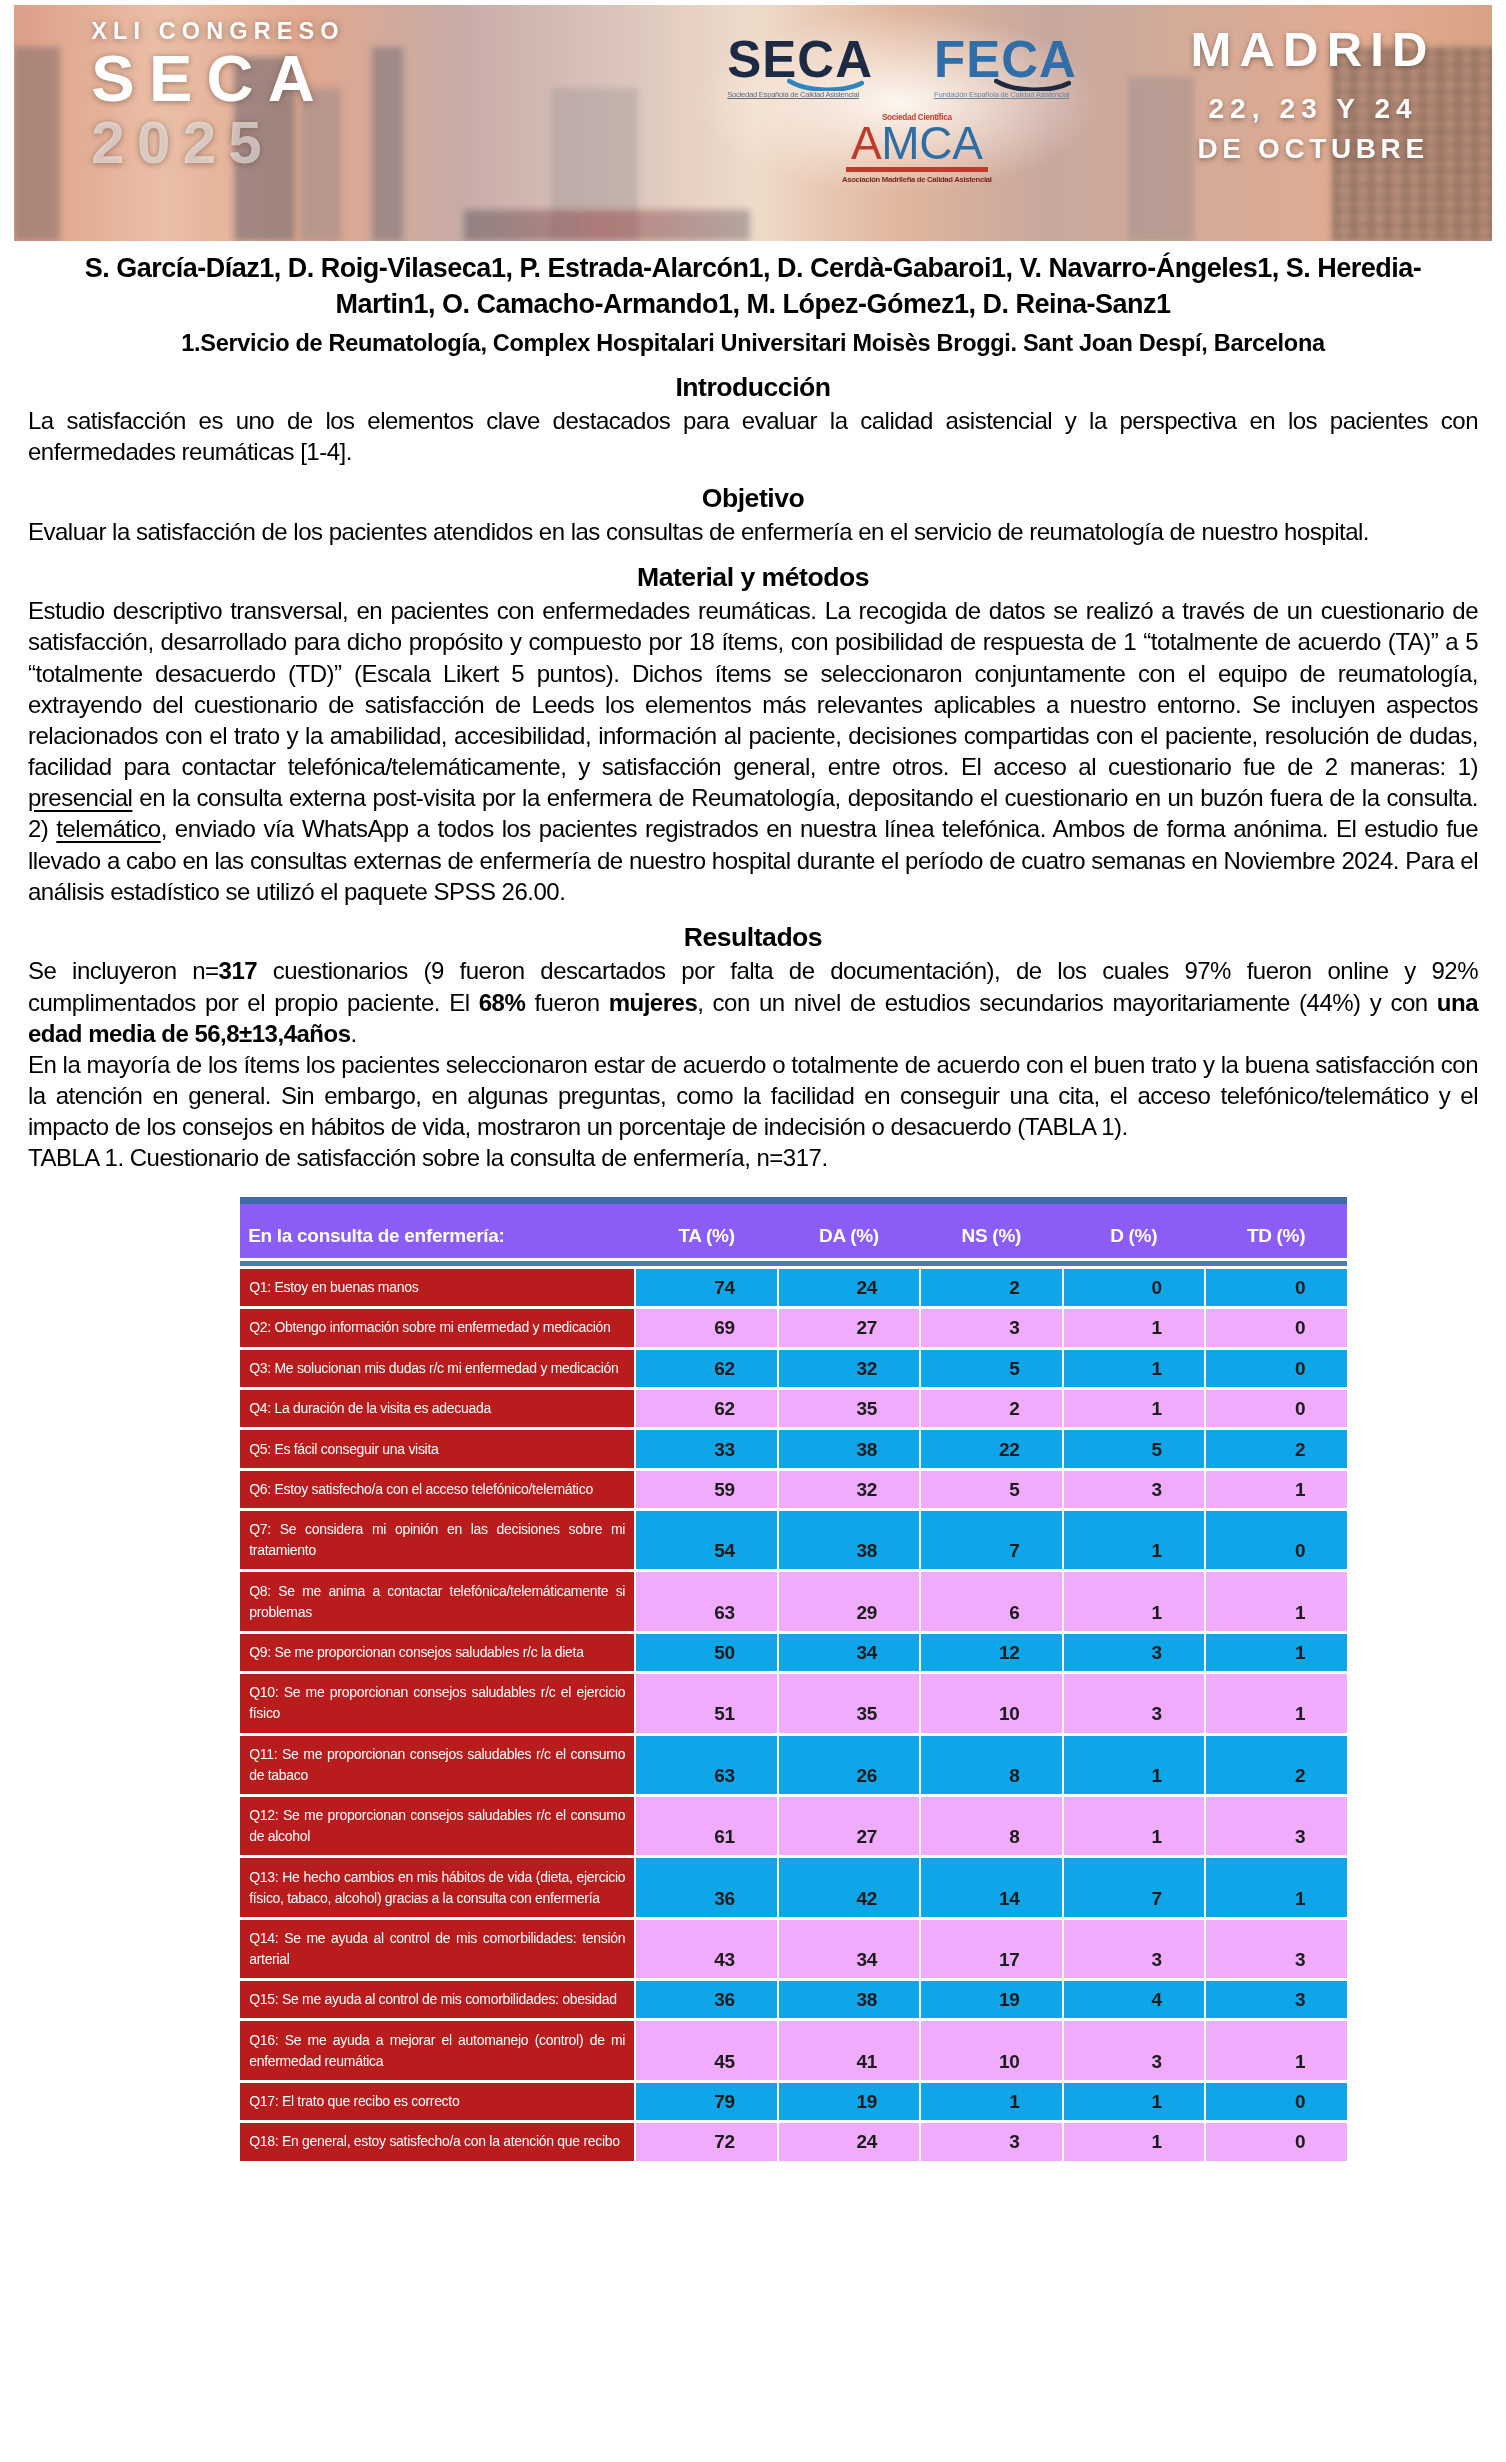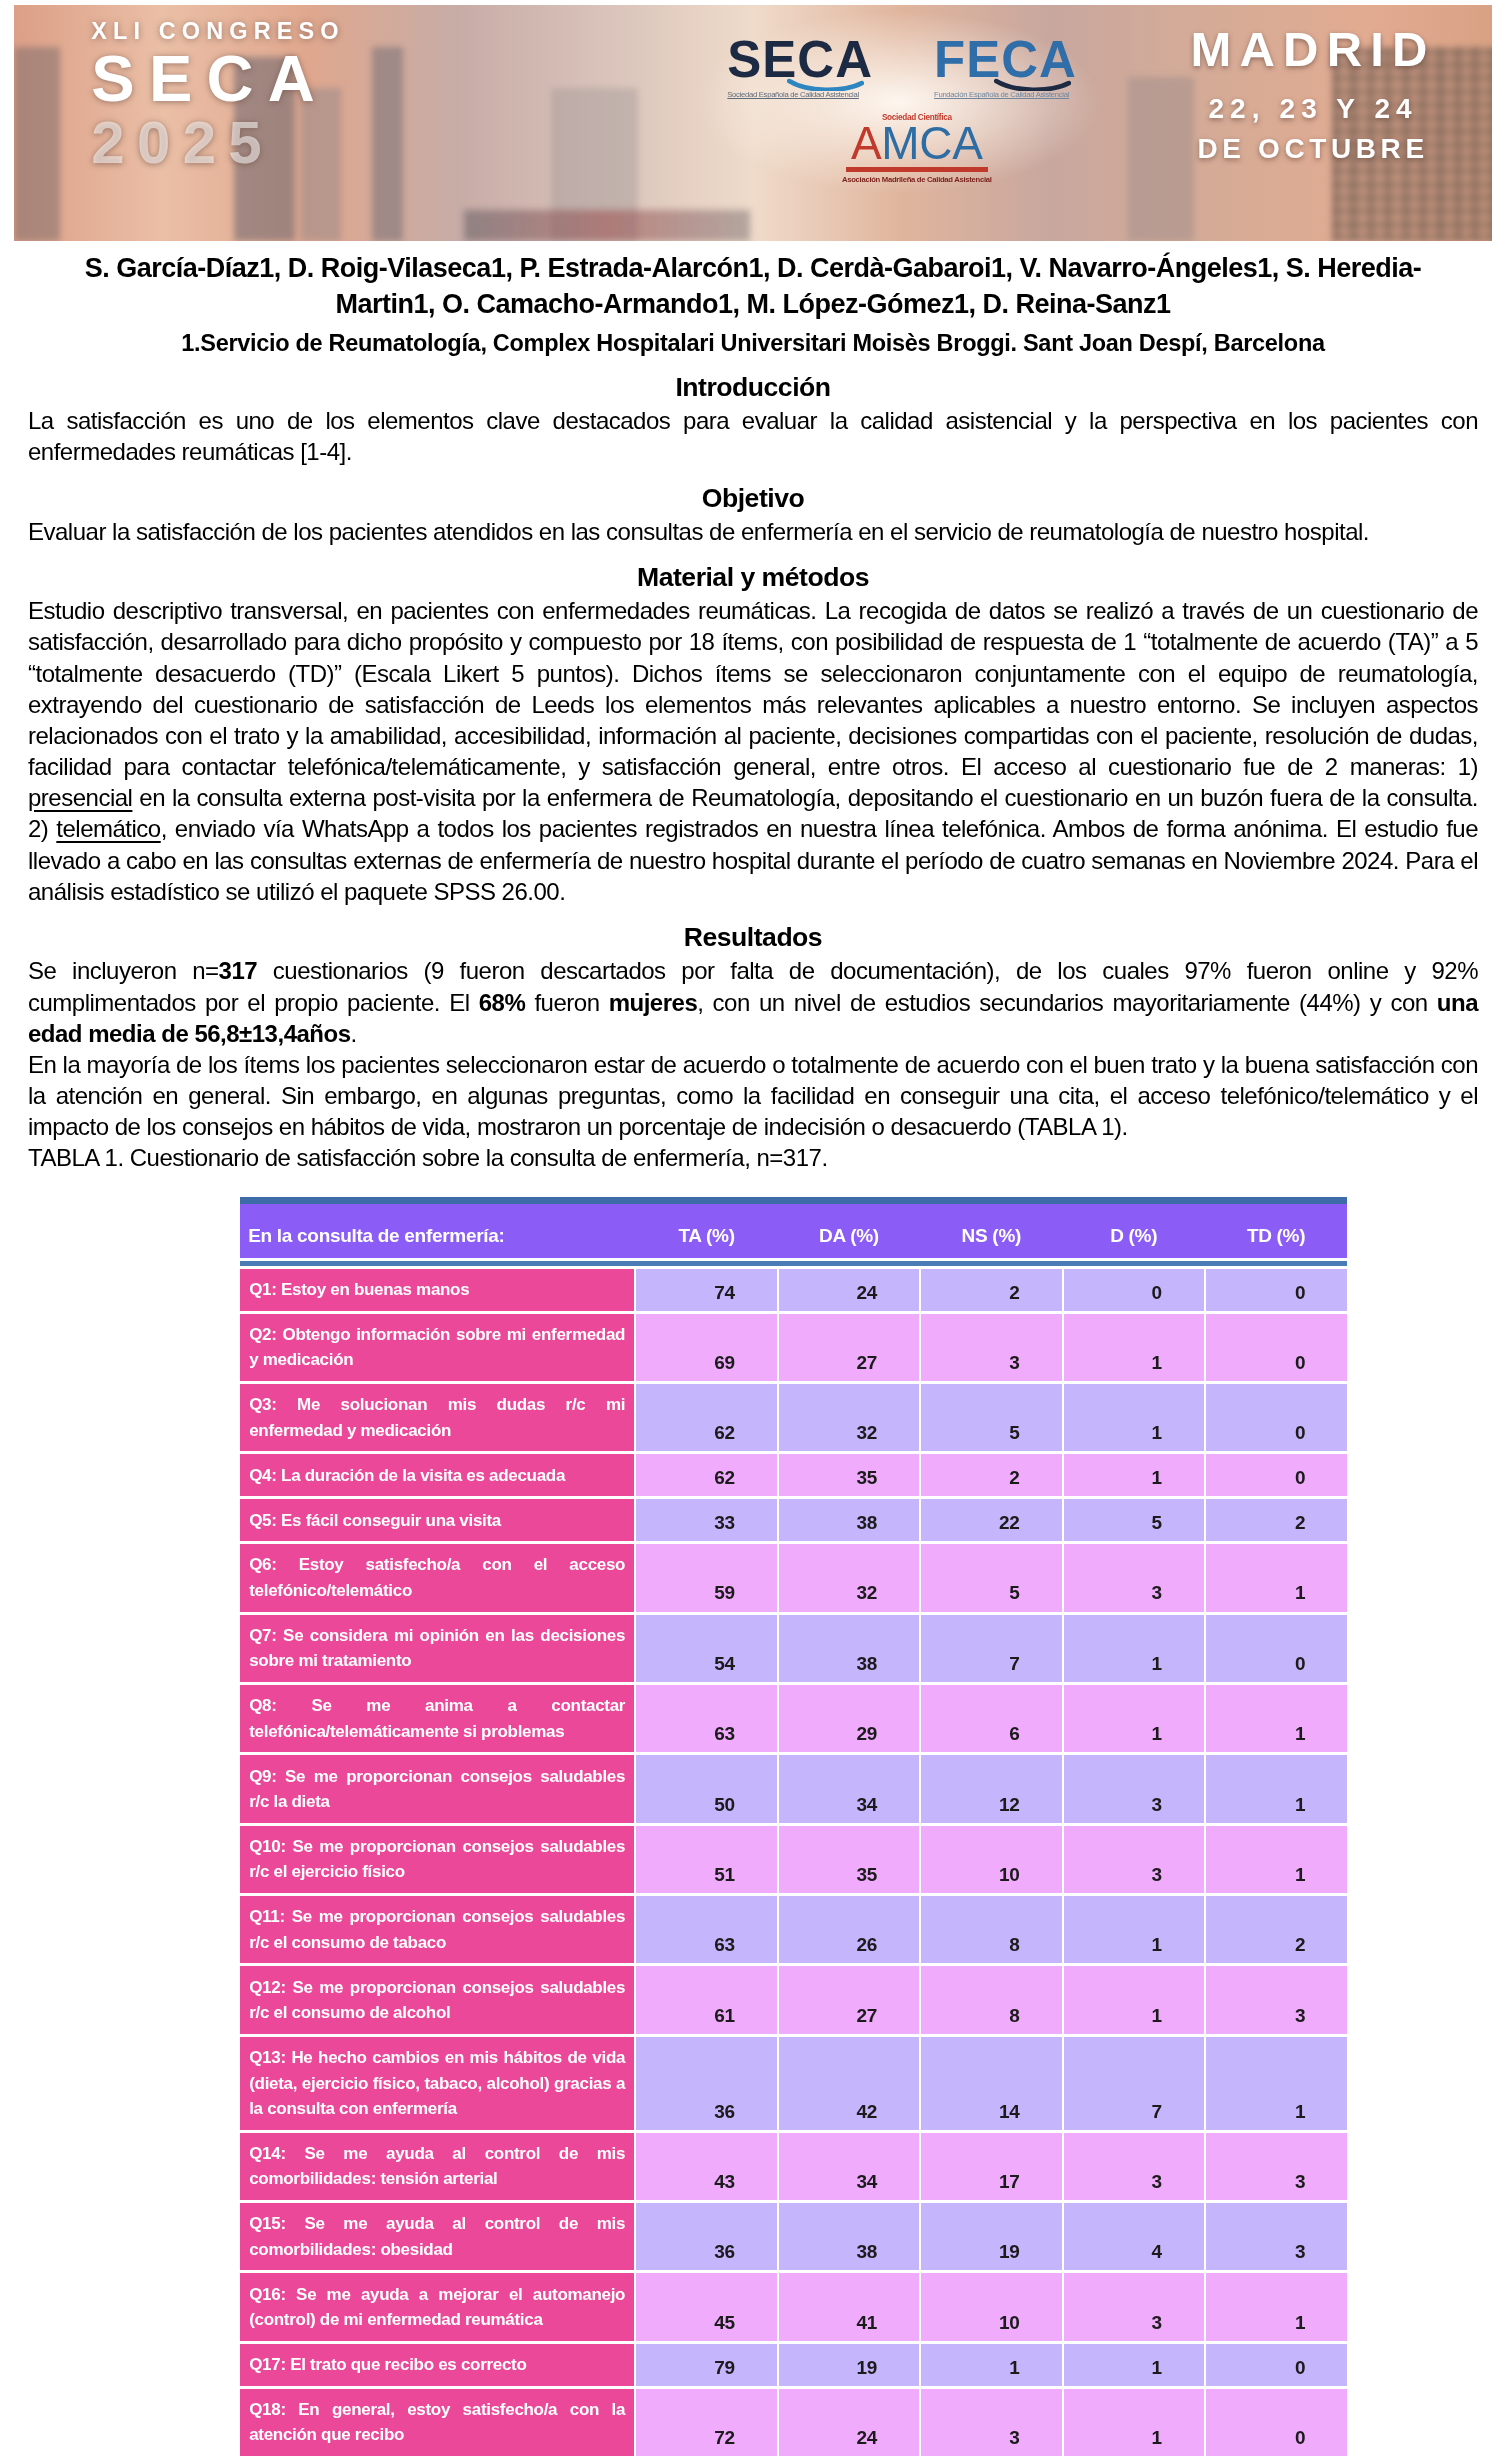--- a/index.html
+++ b/index.html
@@ -61,25 +61,25 @@
   .paras p span.u{text-decoration:underline;text-underline-offset:4.1px;text-decoration-thickness:2px;}
 
   
   .tablewrap{margin:23.5px 0 0 212px;width:1011px;}
   table.sat{border-collapse:collapse;width:100%;border-top:7.2px solid #3d6ca8;table-layout:fixed;}
   table.sat thead th{background:#8b5cf6;color:#fff;font-size:19px;font-weight:700;
     padding:20.4px 8.2px 11.2px;border-top:3.1px solid #fff;letter-spacing:-0.3px;}
   table.sat thead th.qcol{text-align:left;width:379px;}
   table.sat thead th.ncol{width:126px;}
   table.sat tr.rule td{background:#4a7cb5;height:5.1px;padding:0;border-top:3.1px solid #fff;border-bottom:3.1px solid #fff;}
-  table.sat td.qlabel{background:#ec4899;color:#fff;font-size:17px;font-weight:700;line-height:1.5;
+  table.sat td.qlabel{background:#b91c1c;color:#fff;font-size:14px;font-weight:400;line-height:1.5;
     padding:8.2px 9.2px;text-align:justify;border-bottom:3.1px solid #fff;vertical-align:top;letter-spacing:-0.3px;}
   table.sat td.val{font-size:19px;font-weight:700;color:#1b1b1b;text-align:right;
     padding:6.1px 42px 7.2px 5.1px;vertical-align:bottom;border-bottom:3.1px solid #fff;border-left:2.6px solid #fff;}
-  table.sat tr.dark td.val{background:#c4b5fd;}
+  table.sat tr.dark td.val{background:#0ea5e9;}
   table.sat tr.light td.val{background:#f0abfc;}
 </style>
 </head>
 <body>
 
 <div class="page">
 
   <div class="banner">
     <div class="bld bld7"></div>
     <div class="bld bld1"></div>

